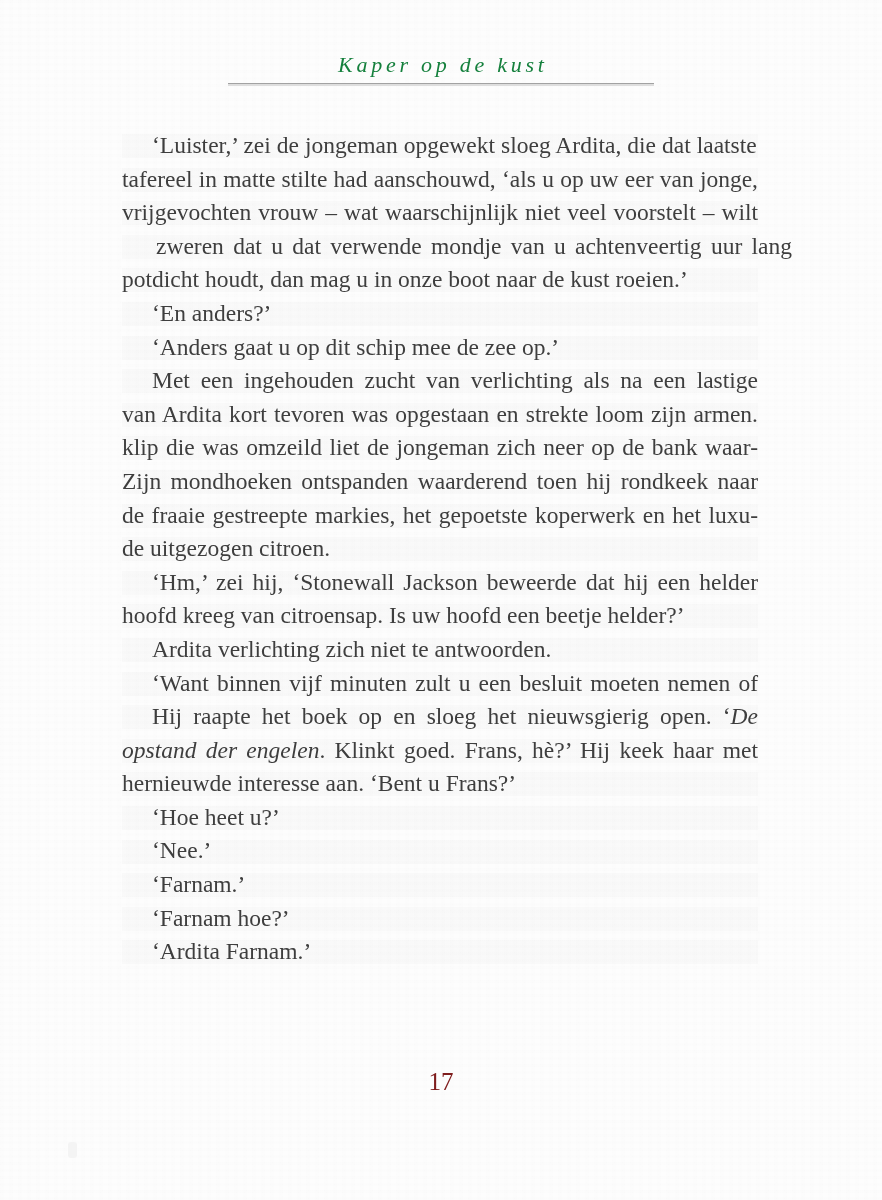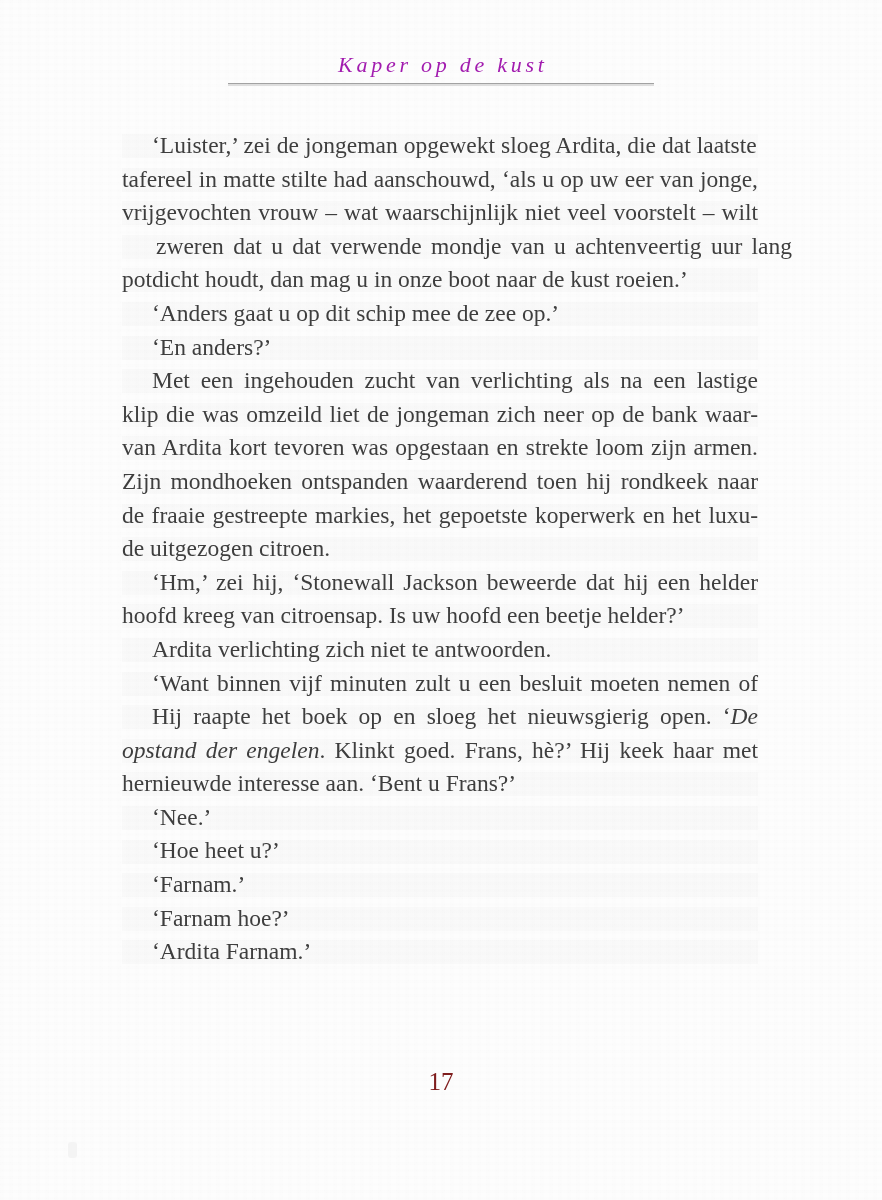--- a/index.html
+++ b/index.html
@@ -27,21 +27,21 @@
   .running-header {
     position: absolute;
     top: 52px;
     left: 0;
     width: 882px;
     text-align: center;
     font-style: italic;
     font-size: 22px;
     letter-spacing: 0.17em;
     text-indent: 0.17em; 
-    color: #a21caf;
+    color: #15803d;
   }
   .header-rule {
     position: absolute;
     top: 83px;
     left: 228px;
     width: 426px;
     height: 1px;
     background: #a2a2a2;
     border-bottom: 2px solid #dedede;
   }
@@ -96,53 +96,53 @@
 
 <div class="page-body">
     <div class="paragraph">
       <div class="line indent fit"><span class="measure" style="word-spacing: 0.130208px; letter-spacing: 0px;"><span>‘Luister,’ zei de jongeman opgewekt sloeg Ardita, die dat laatste</span></span></div>
       <div class="line fit"><span class="measure" style="word-spacing: 0.360677px; letter-spacing: 0px;"><span>tafereel in matte stilte had aanschouwd, ‘als u op uw eer van jonge,</span></span></div>
       <div class="line fit"><span class="measure" style="word-spacing: 1.125px; letter-spacing: 0px;"><span>vrijgevochten vrouw – wat waarschijnlijk niet veel voorstelt – wilt</span></span></div>
       <div class="line fit"><span class="measure" style="word-spacing: 3.4375px; letter-spacing: 0px; margin-left: 34px;"><span>zweren dat u dat verwende mondje van u achtenveertig uur lang</span></span></div>
       <div class="line"><span class="measure"><span>potdicht houdt, dan mag u in onze boot naar de kust roeien.’</span></span></div>
     </div>
     <div class="paragraph">
+      <div class="line indent"><span class="measure"><span>‘En anders?’</span></span></div>
+    </div>
+    <div class="paragraph">
       <div class="line indent"><span class="measure"><span>‘Anders gaat u op dit schip mee de zee op.’</span></span></div>
     </div>
     <div class="paragraph">
-      <div class="line indent"><span class="measure"><span>‘En anders?’</span></span></div>
-    </div>
-    <div class="paragraph">
       <div class="line indent fit"><span class="measure" style="word-spacing: 4.90625px; letter-spacing: 0px; text-align: center;"><span>Met een ingehouden zucht van verlichting als na een lastige</span></span></div>
+      <div class="line fit"><span class="measure" style="word-spacing: 1.27812px; letter-spacing: 0px;"><span>van Ardita kort tevoren was opgestaan en strekte loom zijn armen.</span></span></div>
       <div class="line fit"><span class="measure" style="word-spacing: 1.59635px; letter-spacing: 0px;"><span>klip die was omzeild liet de jongeman zich neer op de bank waar-</span></span></div>
-      <div class="line fit"><span class="measure" style="word-spacing: 1.27812px; letter-spacing: 0px;"><span>van Ardita kort tevoren was opgestaan en strekte loom zijn armen.</span></span></div>
       <div class="line fit"><span class="measure" style="word-spacing: 3.5067px; letter-spacing: 0px;"><span>Zijn mondhoeken ontspanden waarderend toen hij rondkeek naar</span></span></div>
       <div class="line fit"><span class="measure" style="word-spacing: 1.50174px; letter-spacing: 0px;"><span>de fraaie gestreepte markies, het gepoetste koperwerk en het luxu-</span></span></div>
       <div class="line"><span class="measure"><span>de uitgezogen citroen.</span></span></div>
     </div>
     <div class="paragraph">
       <div class="line indent fit"><span class="measure" style="word-spacing: 3.21528px; letter-spacing: 0px;"><span>‘Hm,’ zei hij, ‘Stonewall Jackson beweerde dat hij een helder</span></span></div>
       <div class="line"><span class="measure"><span>hoofd kreeg van citroensap. Is uw hoofd een beetje helder?’</span></span></div>
     </div>
     <div class="paragraph">
       <div class="line indent"><span class="measure"><span>Ardita verlichting zich niet te antwoorden.</span></span></div>
     </div>
     <div class="paragraph">
       <div class="line indent fit"><span class="measure" style="word-spacing: 2.31562px; letter-spacing: 0px;"><span>‘Want binnen vijf minuten zult u een besluit moeten nemen of</span></span></div>
     </div>
     <div class="paragraph">
       <div class="line indent fit"><span class="measure" style="word-spacing: 5.325px; letter-spacing: 0px;"><span>Hij raapte het boek op en sloeg het nieuwsgierig open. ‘</span><span class="it">De</span></span></div>
       <div class="line fit"><span class="measure" style="word-spacing: 3.40781px; letter-spacing: 0px; text-align: right;"><span class="it">opstand der engelen</span><span>. Klinkt goed. Frans, hè?’ Hij keek haar met</span></span></div>
       <div class="line"><span class="measure"><span>hernieuwde interesse aan. ‘Bent u Frans?’</span></span></div>
     </div>
     <div class="paragraph">
-      <div class="line indent"><span class="measure"><span>‘Nee.’</span></span></div>
+      <div class="line indent"><span class="measure"><span>‘Hoe heet u?’</span></span></div>
     </div>
     <div class="paragraph">
-      <div class="line indent"><span class="measure"><span>‘Hoe heet u?’</span></span></div>
+      <div class="line indent"><span class="measure"><span>‘Nee.’</span></span></div>
     </div>
     <div class="paragraph">
       <div class="line indent"><span class="measure"><span>‘Farnam.’</span></span></div>
     </div>
     <div class="paragraph">
       <div class="line indent"><span class="measure"><span>‘Farnam hoe?’</span></span></div>
     </div>
     <div class="paragraph">
       <div class="line indent"><span class="measure"><span>‘Ardita Farnam.’</span></span></div>
     </div>

